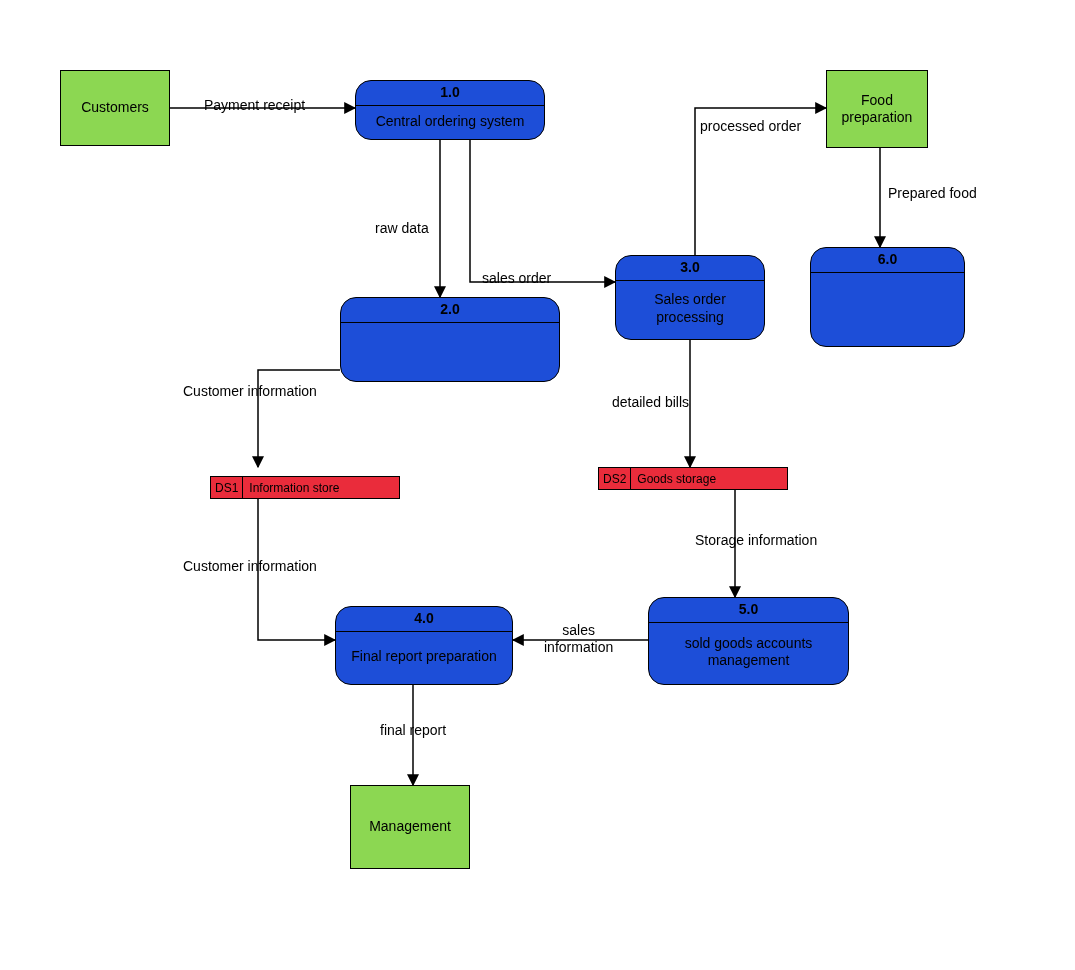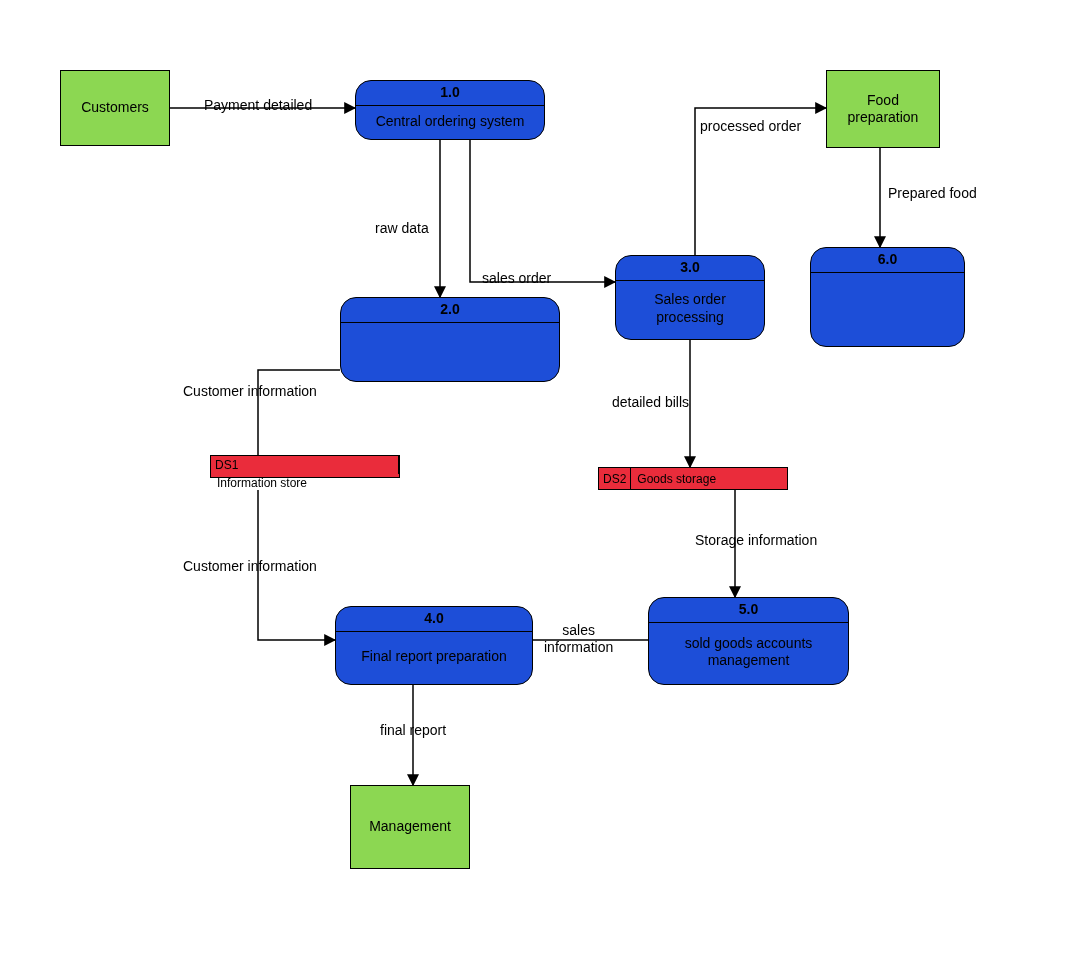--- a/index.html
+++ b/index.html
@@ -123,21 +123,21 @@
 
     <path d="M 258 490 L 258 640 L 335 640" stroke="#000" stroke-width="1.5" fill="none" marker-end="url(#arrow)"></path>
 
     <path d="M 413 685 L 413 785" stroke="#000" stroke-width="1.5" fill="none" marker-end="url(#arrow)"></path>
   </svg>
 
   <div class="node entity" style="left:60px; top:70px; width:110px; height:76px;">
     <span>Customers</span>
   </div>
 
-  <div class="node entity" style="left:826px; top:70px; width:114px; height:78px;">
+  <div class="node entity" style="left:826px; top:70px; width:102px; height:78px;">
     <span style="white-space:pre;">Food
 preparation</span>
   </div>
 
   <div class="node entity" style="left:350px; top:785px; width:120px; height:84px;">
     <span>Management</span>
   </div>
 
   <div class="node process" style="left:355px; top:80px; width:190px; height:60px;">
     <div class="p-num">1.0</div>
@@ -147,46 +147,46 @@
   <div class="node process" style="left:340px; top:297px; width:220px; height:85px;">
     <div class="p-num">2.0</div>
   </div>
 
   <div class="node process" style="left:615px; top:255px; width:150px; height:85px;">
     <div class="p-num">3.0</div>
     <div class="p-name" style="white-space:pre;">Sales order
 processing</div>
   </div>
 
-  <div class="node process" style="left:335px; top:606px; width:198px; height:79px;align-items:flex-end;">
+  <div class="node process" style="left:335px; top:606px; width:178px; height:79px;align-items:flex-end;">
     <div class="p-num">4.0</div>
     <div class="p-name">Final report preparation</div>
   </div>
 
   <div class="node process" style="left:648px; top:597px; width:201px; height:88px;">
     <div class="p-num">5.0</div>
     <div class="p-name" style="white-space:pre;">sold goods accounts
 management</div>
   </div>
 
   <div class="node process" style="left:810px; top:247px; width:155px; height:100px;">
     <div class="p-num">6.0</div>
   </div>
 
-  <div class="datastore" style="left:210px; top:455px; width:190px; height:23px;flex-direction:column;">
+  <div class="datastore" style="left:210px; top:476px; width:190px; height:23px;">
     <div class="ds-id">DS1</div>
     <div class="ds-name">Information store</div>
   </div>
 
   <div class="datastore" style="left:598px; top:467px; width:190px; height:23px;">
     <div class="ds-id">DS2</div>
     <div class="ds-name">Goods storage</div>
   </div>
 
-  <div class="edge-label" style="left:204px; top:97px;">Payment detailed</div>
+  <div class="edge-label" style="left:204px; top:97px;">Payment receipt</div>
   <div class="edge-label" style="left:375px; top:220px;">raw data</div>
   <div class="edge-label" style="left:482px; top:270px;">sales order</div>
   <div class="edge-label" style="left:183px; top:383px;">Customer information</div>
   <div class="edge-label" style="left:700px; top:118px;">processed order</div>
   <div class="edge-label" style="left:888px; top:185px;">Prepared food</div>
   <div class="edge-label" style="left:612px; top:394px;">detailed bills</div>
   <div class="edge-label" style="left:695px; top:532px;">Storage information</div>
   <div class="edge-label" style="left:544px; top:622px;">sales
 information</div>
   <div class="edge-label" style="left:183px; top:558px;">Customer information</div>

